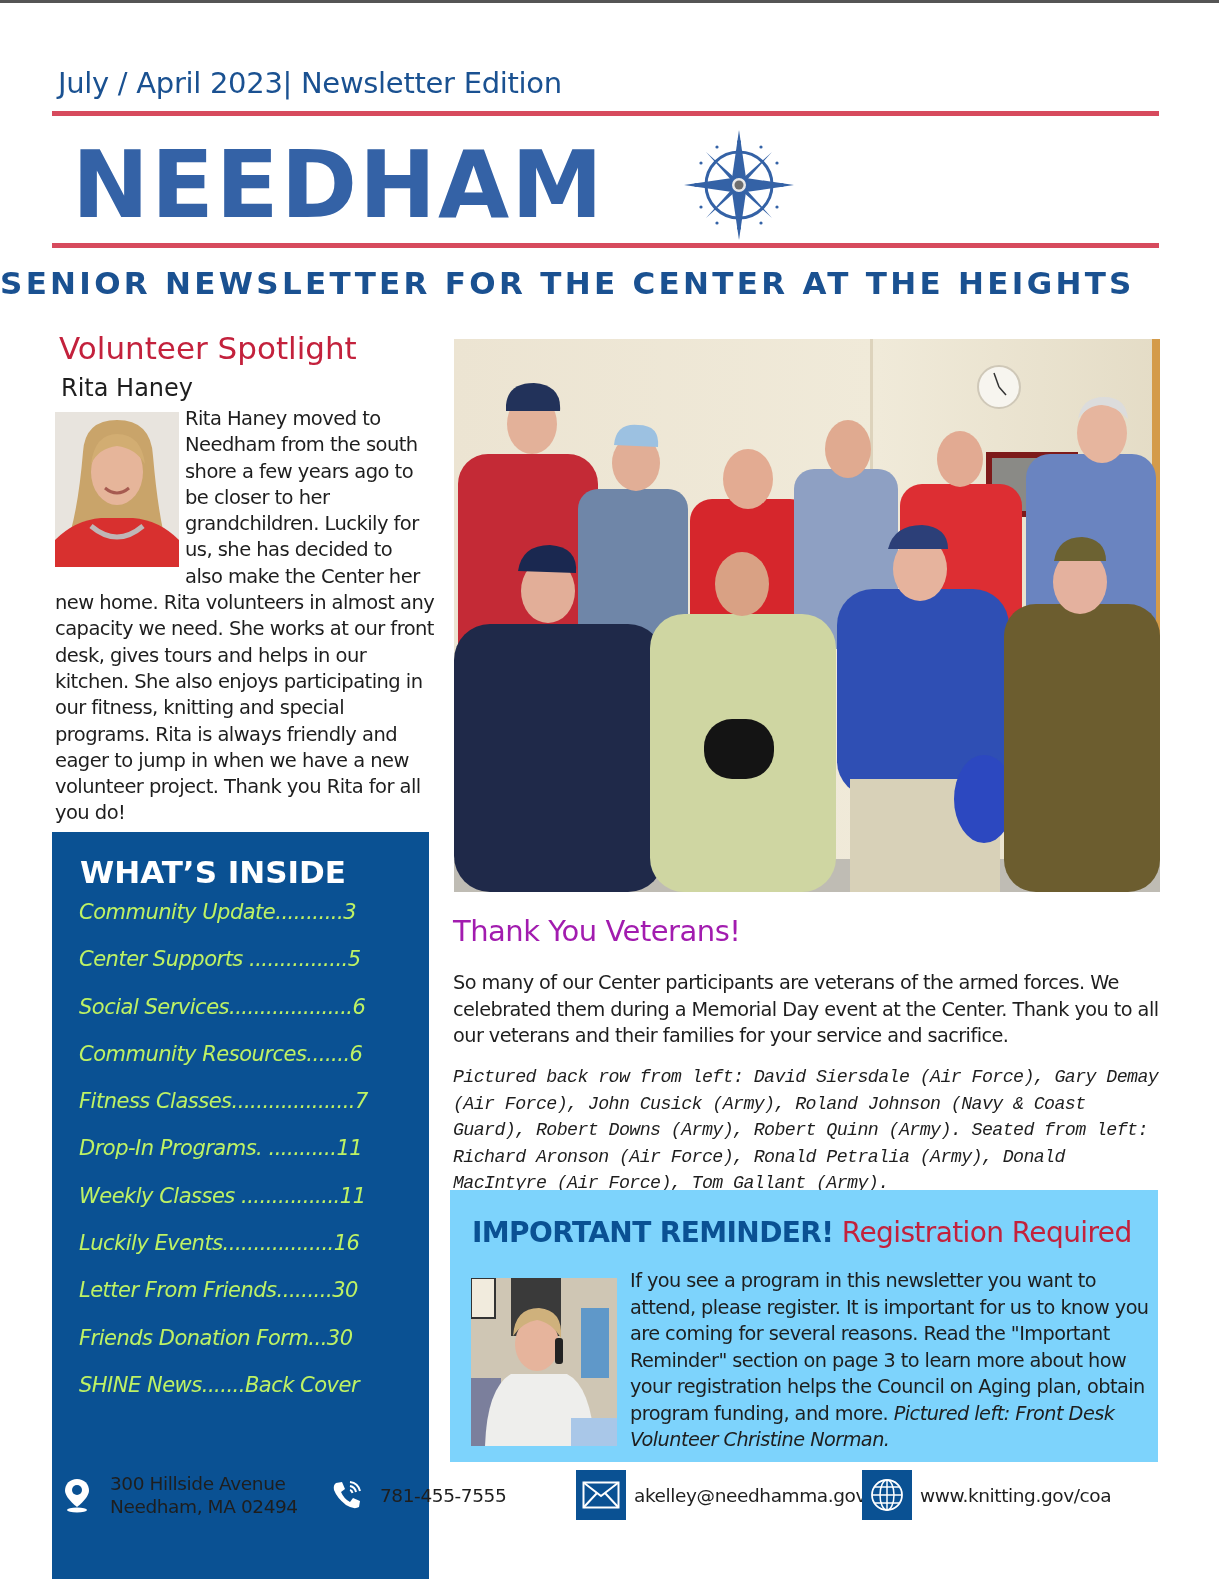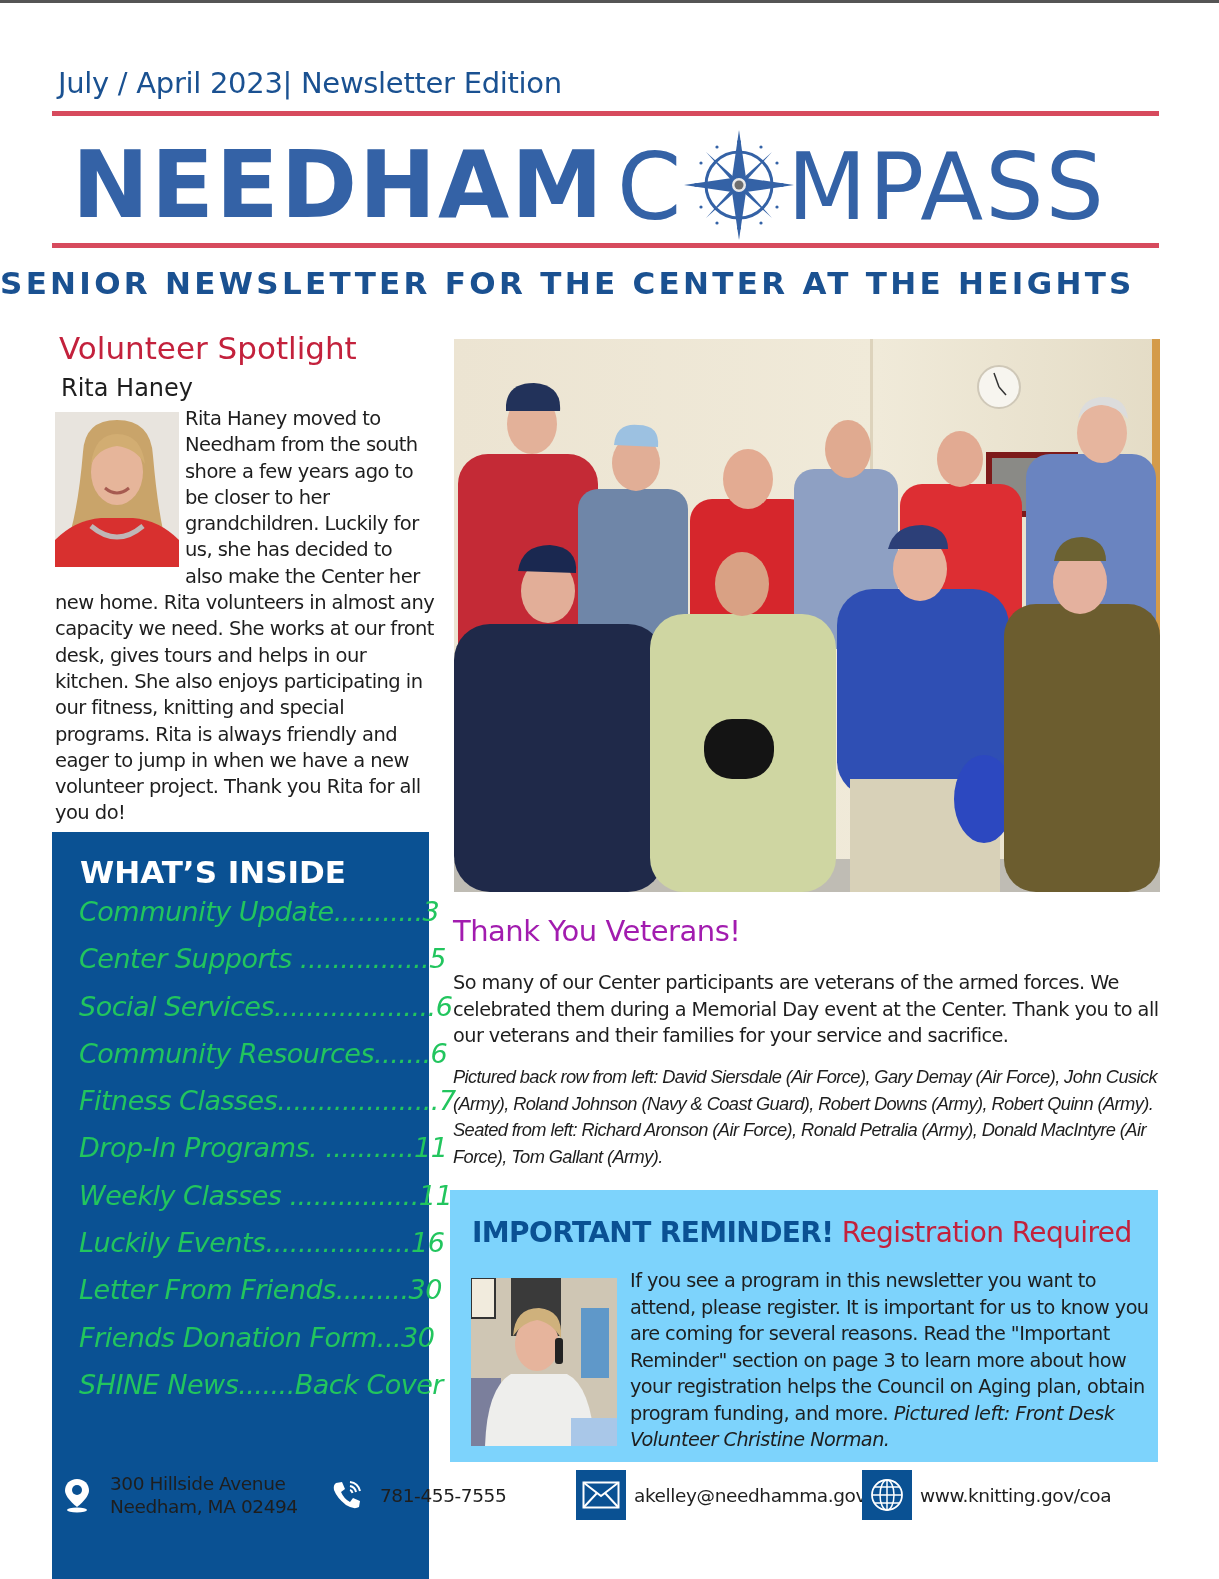--- a/index.html
+++ b/index.html
@@ -22,27 +22,27 @@
 
   .vs-title { position: absolute; left: 59px; top: 330px; font-size: 31px; color: #c3213c; font-family: "DejaVu Sans", sans-serif; }
   .vs-name { position: absolute; left: 61px; top: 374px; font-size: 24px; color: #1e1e1e; font-family: "DejaVu Sans", sans-serif; }
   .vs-photo { position: absolute; left: 55px; top: 412px; width: 124px; height: 155px; background: linear-gradient(180deg, #ebe7e2 0%, #e2ddd7 100%); overflow: hidden; }
   .vs-text { position: absolute; left: 55px; top: 406px; width: 380px; font-size: 19.5px; line-height: 26.3px; color: #1e1e1e; font-family: "DejaVu Sans", sans-serif; letter-spacing: -0.55px; }
   .vs-text .float { float: left; width: 130px; height: 162px; }
 
   .toc { position: absolute; left: 52px; top: 832px; width: 377px; height: 776px; background: #0a5193; }
   .toc-title { position: absolute; left: 28px; top: 22px; font-size: 31px; font-weight: bold; color: #ffffff; font-family: "DejaVu Sans", sans-serif; }
   .toc-list { position: absolute; left: 27px; top: 64px; list-style: none; }
-  .toc-list li { font-style: italic; color: #22c55e; font-size: 27px; height: 47.3px; line-height: 32px; white-space: nowrap; font-family: "DejaVu Sans", sans-serif; letter-spacing: -0.5px; }
+  .toc-list li { font-style: italic; color: #bef264; font-size: 21px; height: 47.3px; line-height: 32px; white-space: nowrap; font-family: "DejaVu Sans", sans-serif; letter-spacing: -0.5px; }
 
   .vet-photo { position: absolute; left: 454px; top: 339px; width: 706px; height: 553px; overflow: hidden; background: #e6dfcf; }
 
   .ty-title { position: absolute; left: 453px; top: 914px; font-size: 29px; color: #a21caf; font-family: "DejaVu Sans", sans-serif; letter-spacing: -0.5px; }
   .ty-body { position: absolute; left: 453px; top: 970px; width: 710px; font-size: 19.3px; line-height: 26.5px; color: #1e1e1e; font-family: "DejaVu Sans", sans-serif; letter-spacing: -0.55px; }
-  .ty-caption { position: absolute; left: 453px; top: 1064px; width: 715px; font-size: 18.3px; line-height: 26.5px; font-style: italic; color: #1e1e1e; font-family: Liberation Sans, sans-serif; letter-spacing: -0.6px; }
+  .ty-caption { position: absolute; left: 453px; top: 1064px; width: 715px; font-size: 18.3px; line-height: 26.5px; font-style: italic; color: #1e1e1e; font-family: Liberation Mono, monospace; letter-spacing: -0.6px; }
 
   .reminder { position: absolute; left: 450px; top: 1190px; width: 708px; height: 272px; background: #7dd3fc; }
   .rem-title { position: absolute; left: 22px; top: 26px; font-size: 28px; white-space: nowrap; font-family: "DejaVu Sans", sans-serif; letter-spacing: -0.6px; }
   .rem-title .b { font-weight: bold; color: #0a5193; }
   .rem-title .r { color: #c3213c; }
   .rem-photo { position: absolute; left: 21px; top: 88px; width: 146px; height: 168px; background: #d4d0c8; overflow: hidden; }
   .rem-text { position: absolute; left: 180px; top: 78px; width: 520px; font-size: 19.3px; line-height: 26.5px; color: #1e1e1e; font-family: "DejaVu Sans", sans-serif; letter-spacing: -0.55px; }
   .rem-text em { font-style: italic; }
 
   .footer-item { position: absolute; top: 1470px; height: 50px; display: flex; align-items: center; }
@@ -52,21 +52,20 @@
 </head>
 <body>
 
 <div class="topbar"></div>
 
 <div class="edition">July / April 2023| Newsletter Edition</div>
 <div class="rule-red rule1"></div>
 
 <div class="masthead">
   <div class="mast-needham">NEEDHAM</div>
-  <div class="mast-compass"><span>C</span><span class="gap"></span><span>MPASS</span></div>
   <svg class="compass-icon" viewBox="0 0 110 110">
     <circle cx="55" cy="55" r="33" fill="none" stroke="#3462a6" stroke-width="3"></circle>
     <g fill="#3462a6">
       <circle cx="55" cy="12" r="2"></circle>
         <circle cx="55" cy="98" r="2"></circle>
       <circle cx="12" cy="55" r="2"></circle>
         <circle cx="98" cy="55" r="2"></circle>
       <circle cx="33" cy="17" r="1.6"></circle>
         <circle cx="77" cy="17" r="1.6"></circle>
       <circle cx="33" cy="93" r="1.6"></circle>

